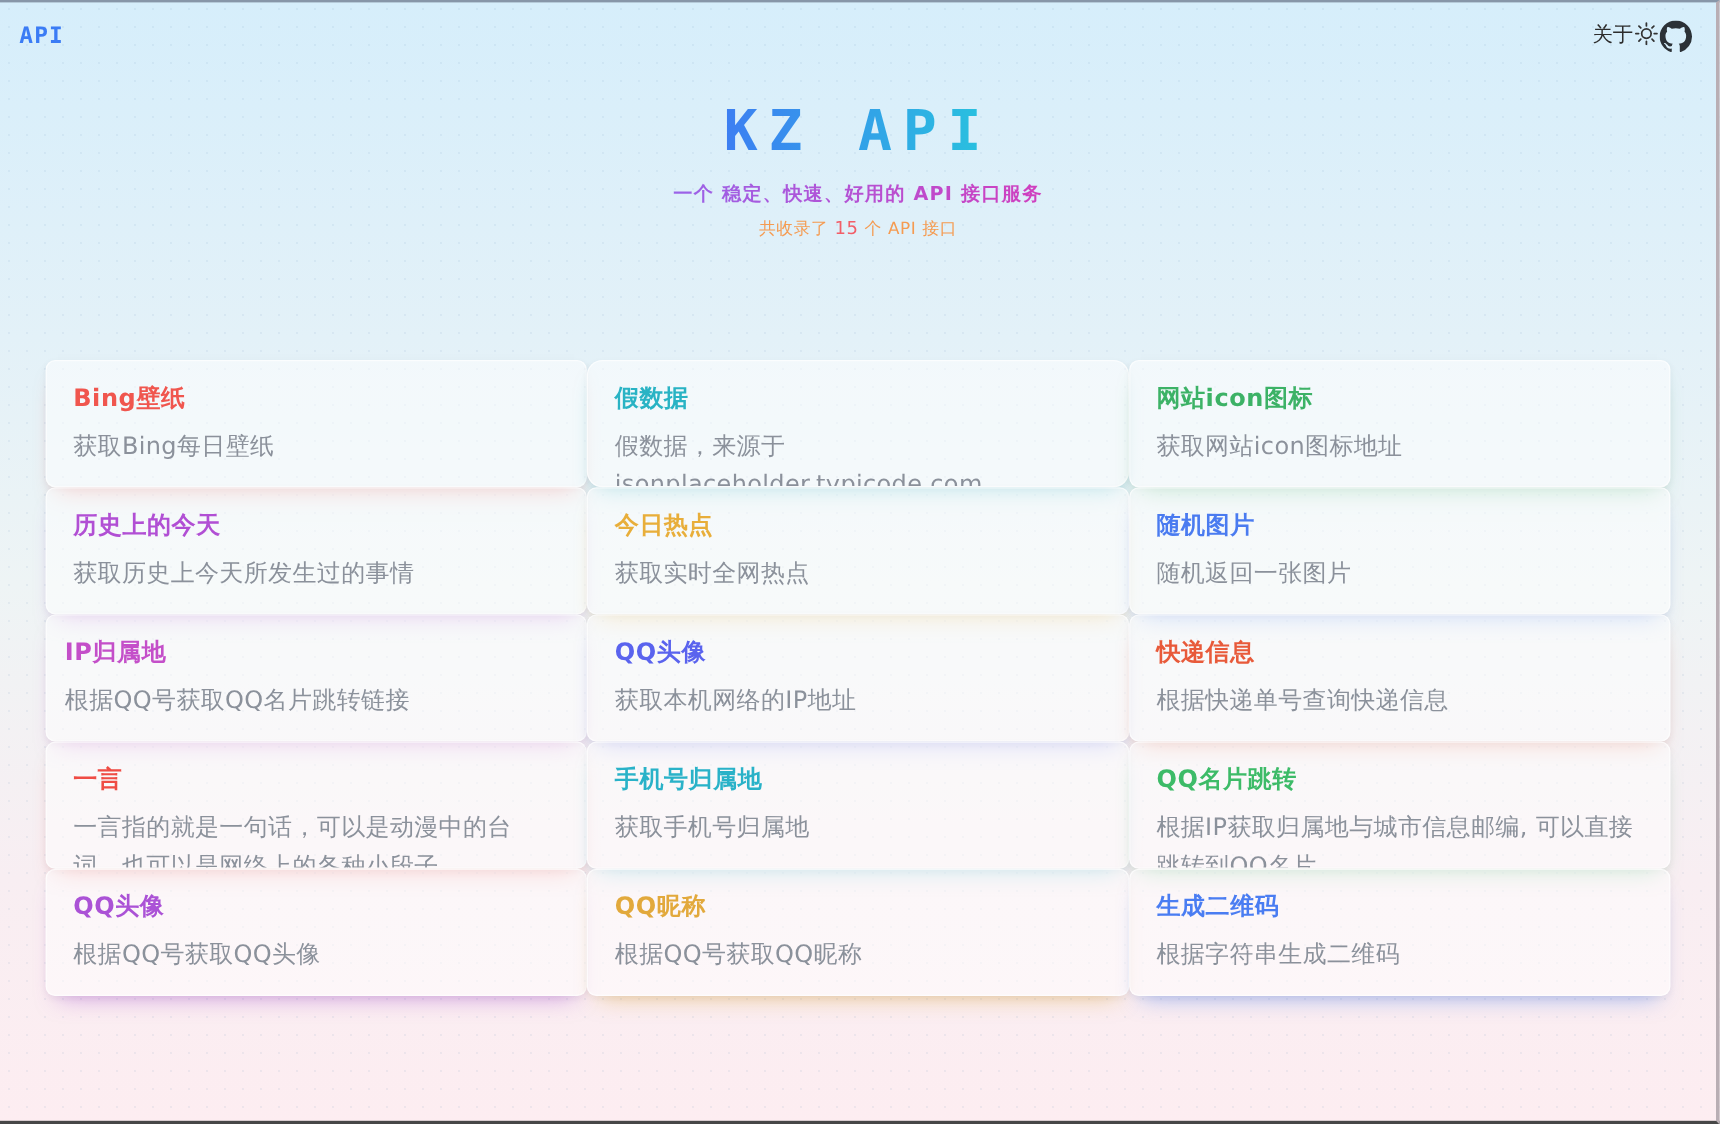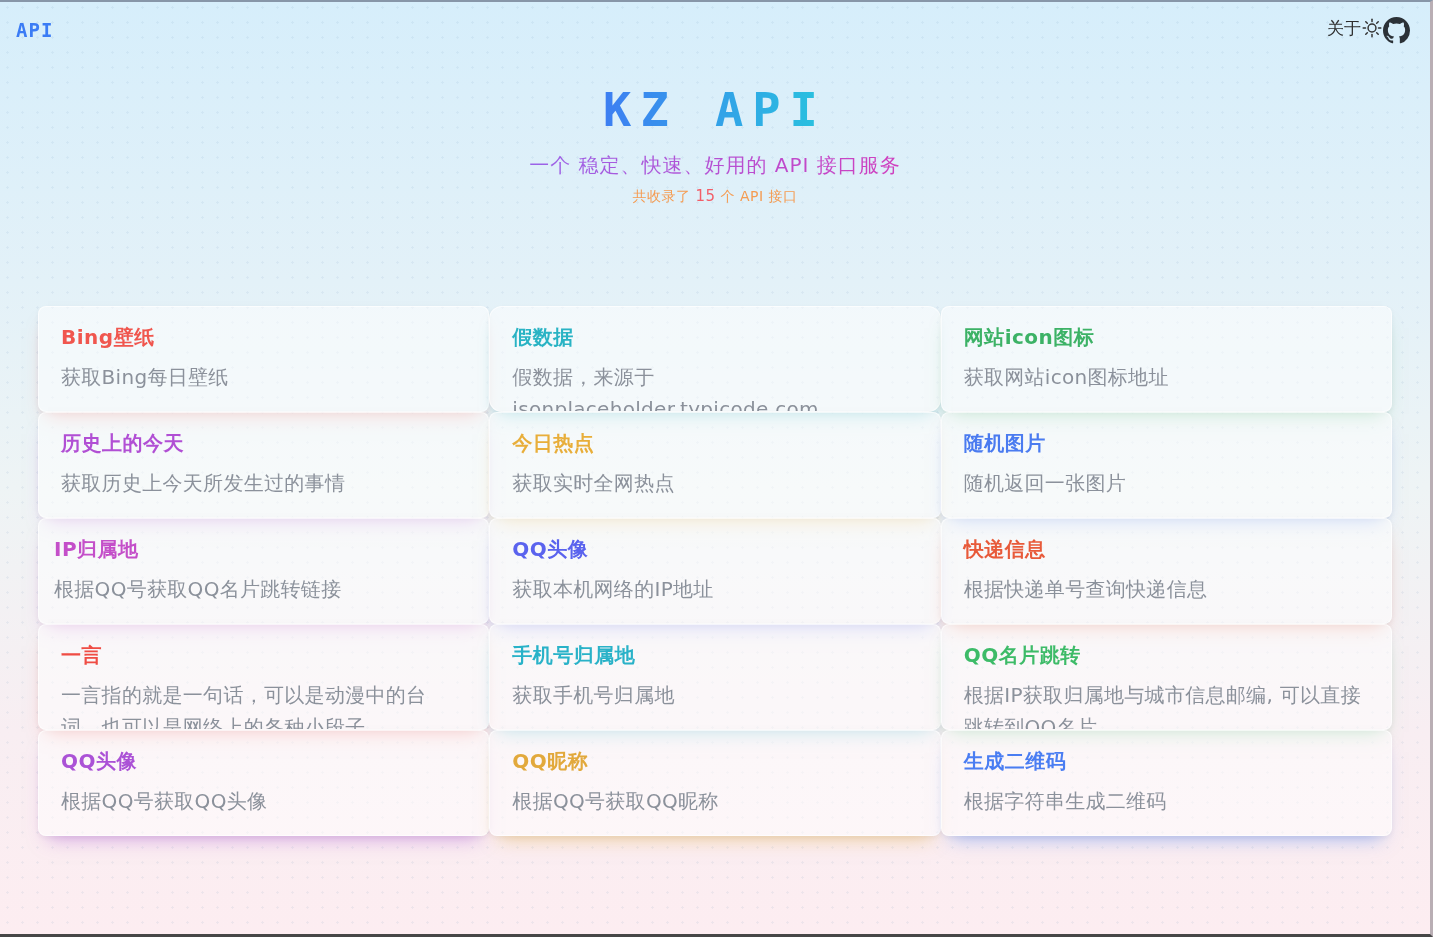--- a/index.html
+++ b/index.html
@@ -63,24 +63,24 @@
   }
   .site-title {
     font-family: "DejaVu Sans Mono", "Liberation Mono", monospace;
     font-weight: bold;
     font-size: 47px;
     letter-spacing: 9px;
     margin: 0;
     line-height: 1.1;
   }
   .site-subtitle {
-    font-size: 20px;
+    font-size: 16px;
     letter-spacing: 1px;
     margin: 16px 0 0;
-    font-weight: 400;
+    font-weight: 700;
   }
   .site-count {
     font-size: 14px;
     margin-top: 8px;
     letter-spacing: 0.5px;
   }
   .site-count .num { padding: 0 5px; font-size: 15px; text-align: center; }
 
   
   .grid {

